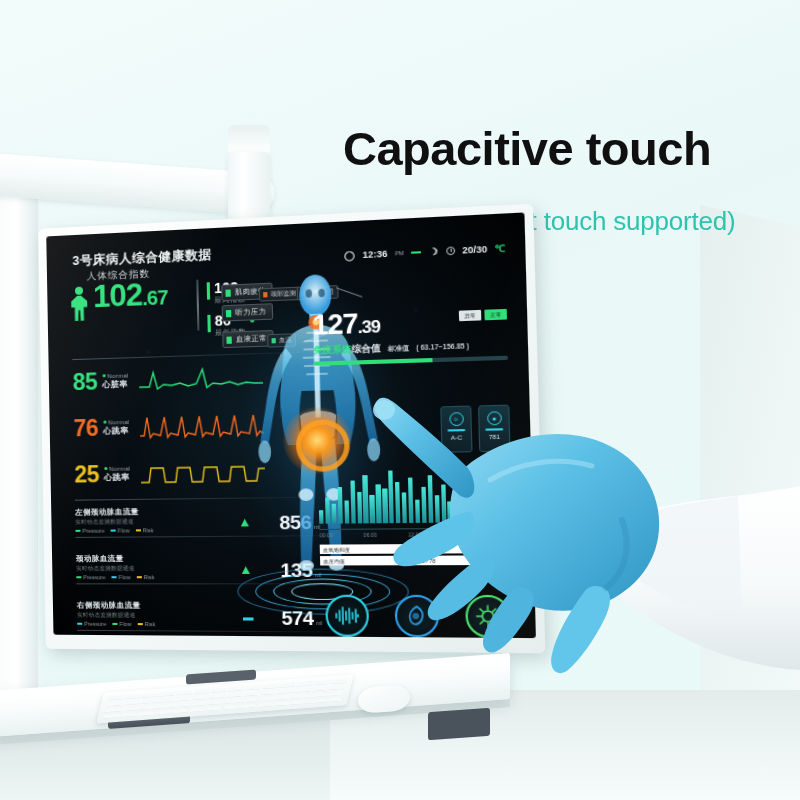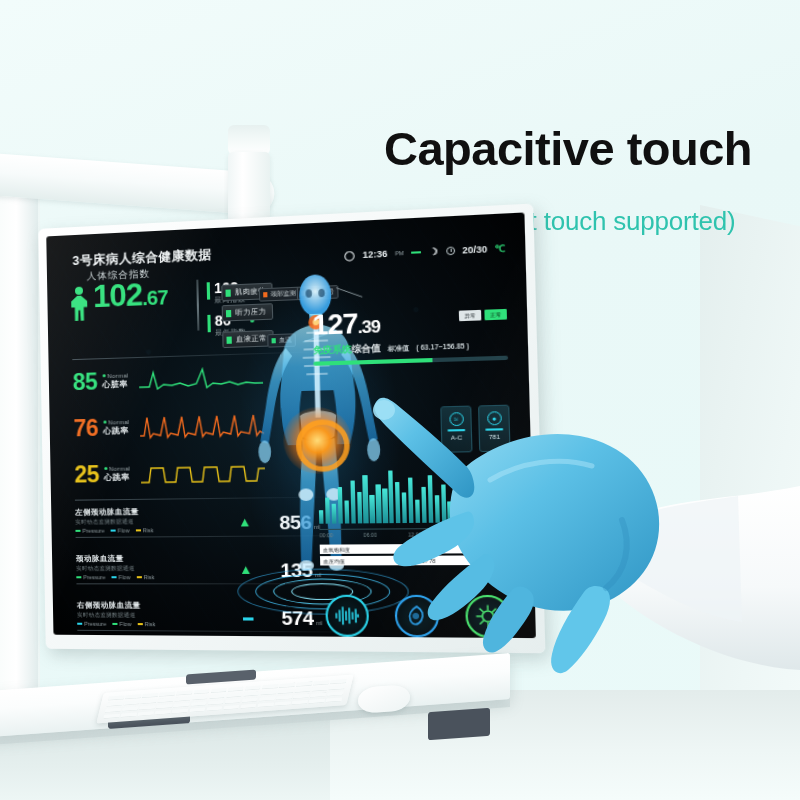--- a/index.html
+++ b/index.html
@@ -36,21 +36,21 @@
     position: absolute; left: 0; top: 690px; width: 330px; height: 110px;
     background: linear-gradient(180deg,#d6e2e1 0%, #e5efee 70%, #edf6f5 100%);
   }
 
   
   .headline {
     position: absolute; left: 343px; top: 124px;
     width: 450px;
     font-size: 47px; font-weight: bold; letter-spacing: -0.5px;
     color: #101010; line-height: 1.05;
-    text-align: center;
+    text-align: left;
   }
   .subhead {
     position: absolute; left: 360px; top: 206px;
     width: 440px;
     font-size: 26px; color: #2fc3ae; text-align: center;
     letter-spacing: -0.2px;
   }
 
   
   .arm-h {

